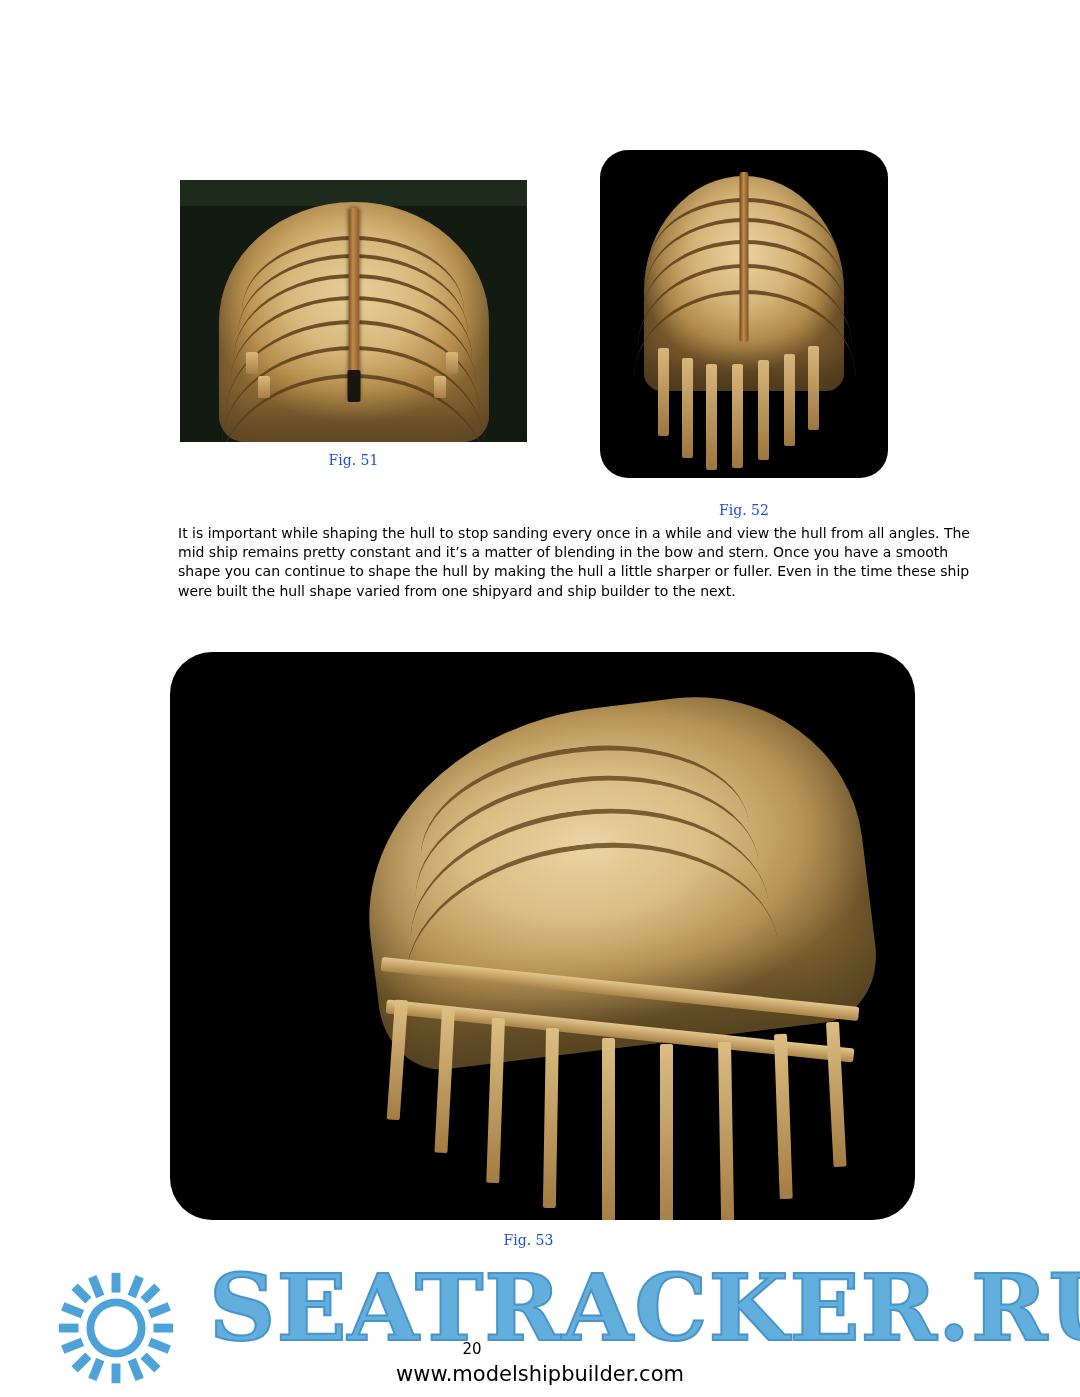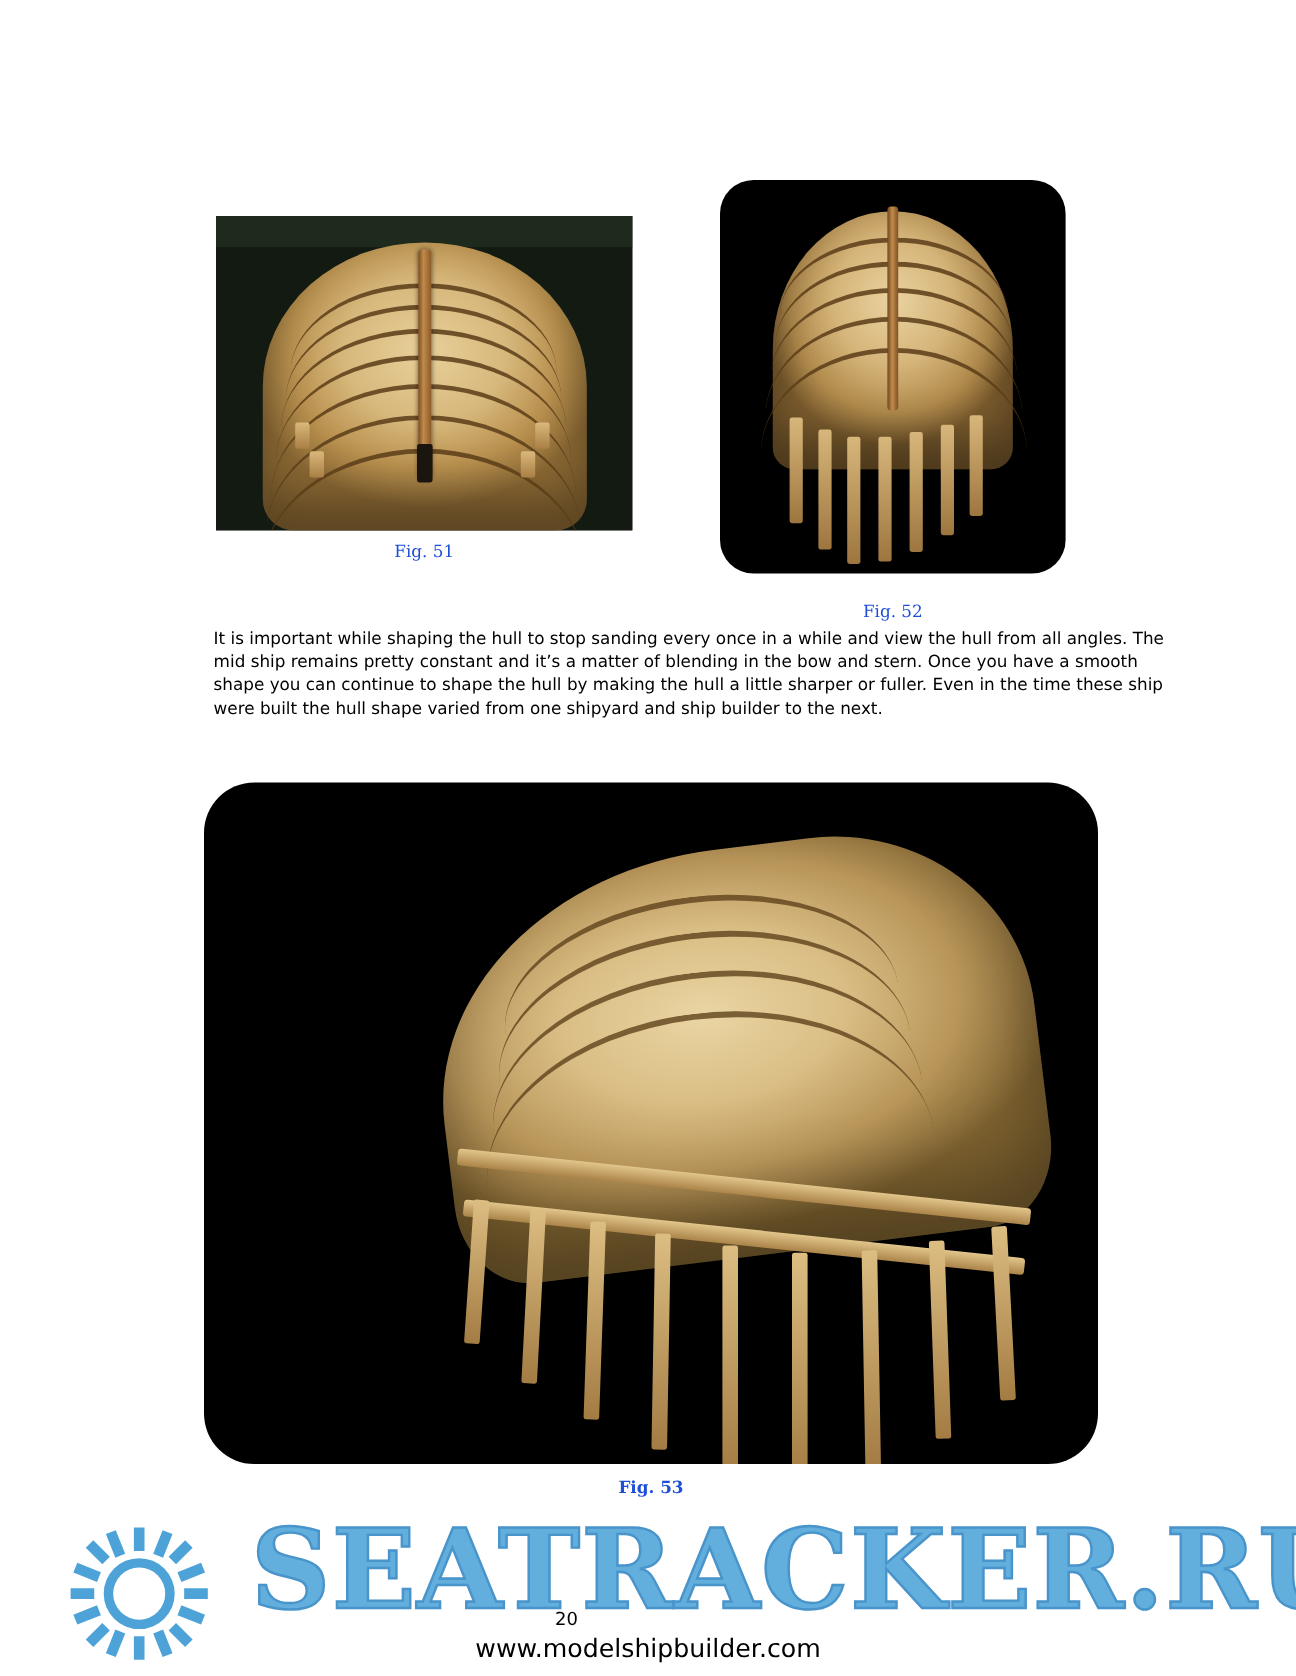--- a/index.html
+++ b/index.html
@@ -144,21 +144,21 @@
   
   .caption {
     position: absolute;
     font-family: "DejaVu Serif", serif;
     font-size: 14px;
     color: #1d4ed8;
     text-align: center;
   }
   #fig51-caption { left: 180px; top: 452px; width: 347px; }
   #fig52-caption { left: 600px; top: 482px; width: 288px; margin-top: 20px; }
-  #fig53-caption { left: 170px; top: 1232px; width: 745px; font-weight: bold; }
+  #fig53-caption { left: 156px; top: 1232px; width: 745px; }
 
   
   .body-text {
     position: absolute;
     left: 130px;
     top: 524px;
     width: 800px;
     font-size: 14px;
     line-height: 1.37;
     color: #000;

